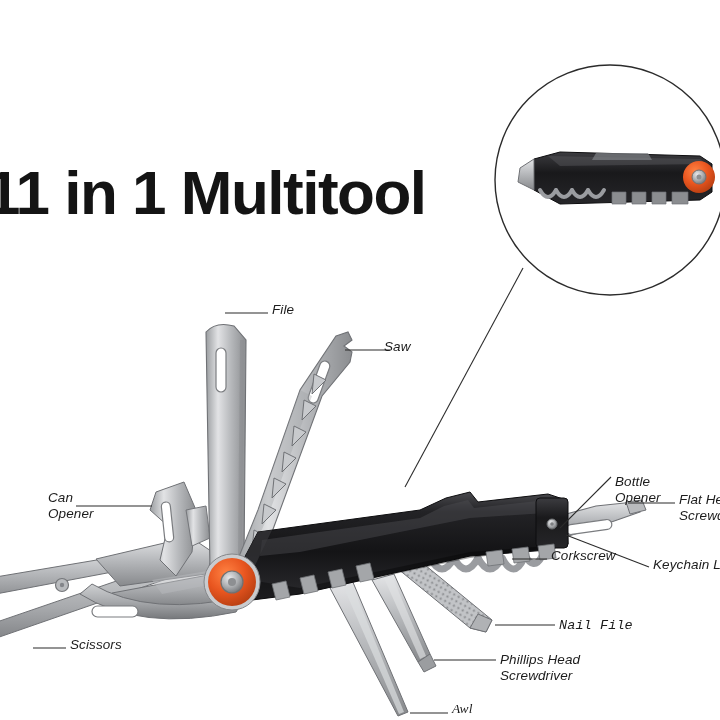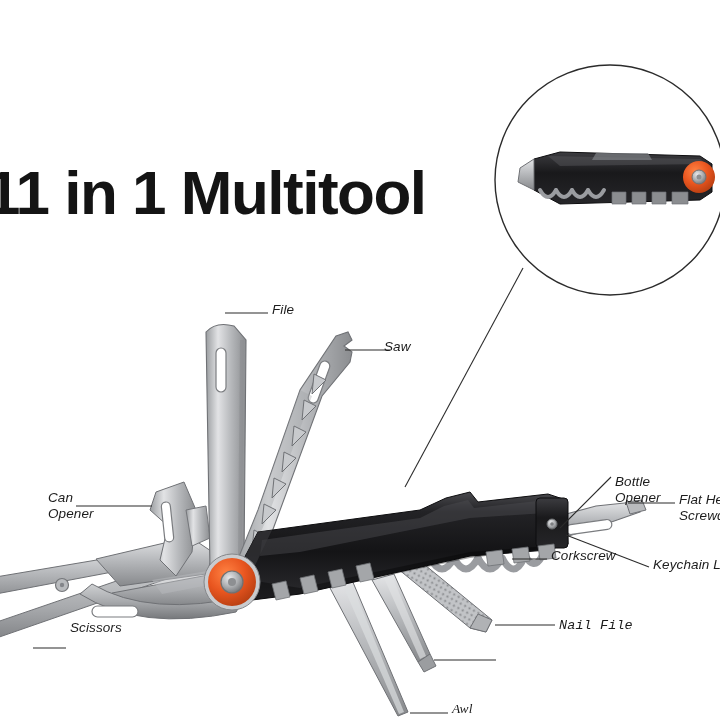--- a/index.html
+++ b/index.html
@@ -213,21 +213,22 @@
       <line x1="496" y1="620" x2="434" y2="620"></line>
       <line x1="448" y1="673" x2="410" y2="673"></line>
     </g>
   </svg>
 
   <div id="headline">11 in 1 Multitool</div>
 
   <div class="callout" style="left:272px;top:262px;">File</div>
   <div class="callout" style="left:384px;top:299px;">Saw</div>
   <div class="callout right" style="left:0px;top:450px;width:68px;">Can<br>Opener</div>
-  <div class="callout" style="left:70px;top:580px;">Scissors</div>
+  <div class="callout" style="left:70px;top:597px;">Scissors</div>
   <div class="callout" style="left:615px;top:434px;">Bottle<br>Opener</div>
   <div class="callout" style="left:679px;top:452px;">Flat He<br>Screwd</div>
   <div class="callout" style="left:653px;top:517px;">Keychain Loc</div>
   <div class="callout" style="left:551px;top:508px;">Corkscrew</div>
   <div class="callout" style="left:559px;top:578px;font-family:Liberation Mono, monospace;">Nail File</div>
+  <div class="callout" style="left:500px;top:612px;">Phillips Head<br>Screwdriver</div>
   <div class="callout" style="left:452px;top:661px;font-family:Liberation Serif, serif;">Awl</div>
 
 </div>
 
 </body></html>

